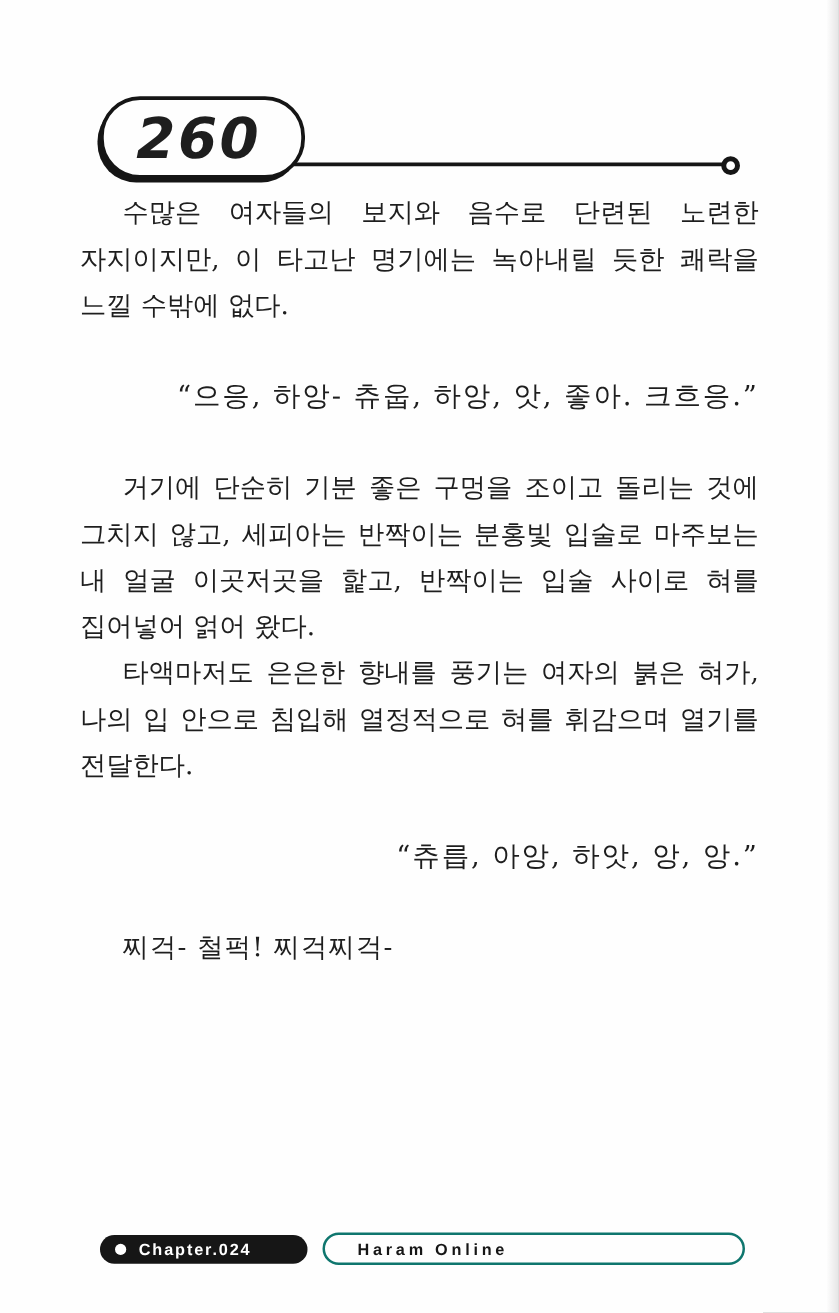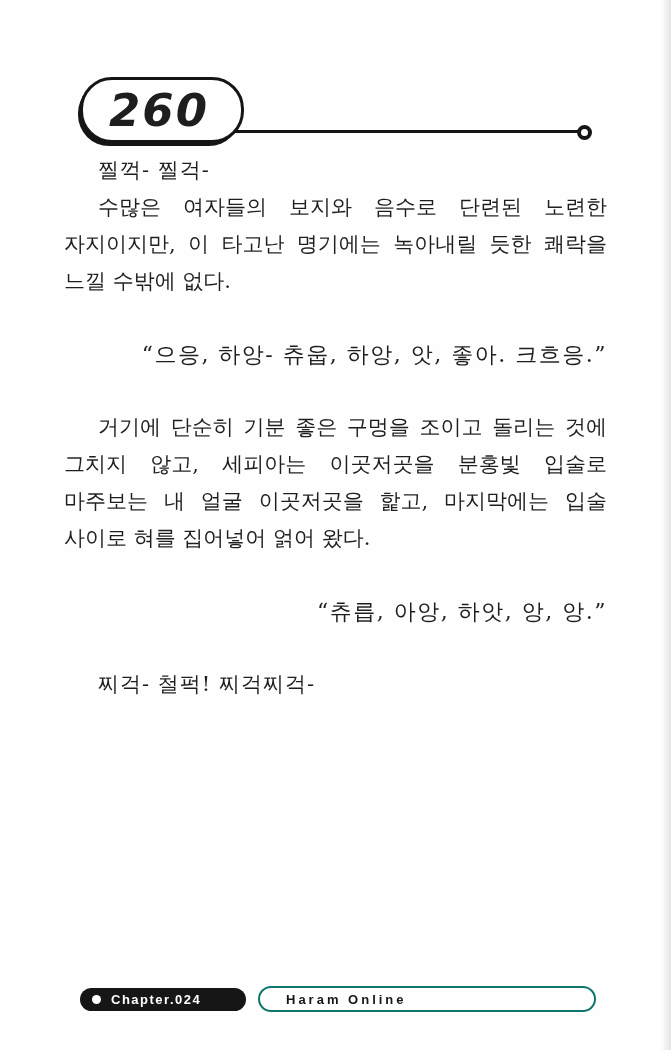--- a/index.html
+++ b/index.html
@@ -132,24 +132,24 @@
 
   <div class="page-header">
     <div class="page-badge">
       <span>260</span>
     </div>
     <div class="header-line"></div>
     <div class="header-ring"></div>
   </div>
 
   <div class="text-area">
-      <p class="para sfx">찔꺽- 찔걱-</p>
       <p class="para body">수많은 여자들의 보지와 음수로 단련된 노련한 자지이지만, 이 타고난 명기에는 녹아내릴 듯한 쾌락을 느낄 수밖에 없다.</p>
       <p class="para dialogue gap">“으응, 하앙- 츄웁, 하앙, 앗, 좋아. 크흐응.”</p>
-      <p class="para body gap">거기에 단순히 기분 좋은 구멍을 조이고 돌리는 것에 그치지 않고, 세피아는 이곳저곳을 분홍빛 입술로 마주보는 내 얼굴 이곳저곳을 핥고, 마지막에는 입술 사이로 혀를 집어넣어 얽어 왔다.</p>
+      <p class="para body gap">거기에 단순히 기분 좋은 구멍을 조이고 돌리는 것에 그치지 않고, 세피아는 반짝이는 분홍빛 입술로 마주보는 내 얼굴 이곳저곳을 핥고, 반짝이는 입술 사이로 혀를 집어넣어 얽어 왔다.</p>
+      <p class="para body">타액마저도 은은한 향내를 풍기는 여자의 붉은 혀가, 나의 입 안으로 침입해 열정적으로 혀를 휘감으며 열기를 전달한다.</p>
       <p class="para dialogue gap">“츄릅, 아앙, 하앗, 앙, 앙.”</p>
       <p class="para sfx gap">찌걱- 철퍽! 찌걱찌걱-</p>
     </div>
 
   <div class="page-footer">
     <div class="chapter-pill">
       <span class="chapter-dot"></span>
       <span class="chapter-label">Chapter.024</span>
     </div>
     <div class="title-pill">

